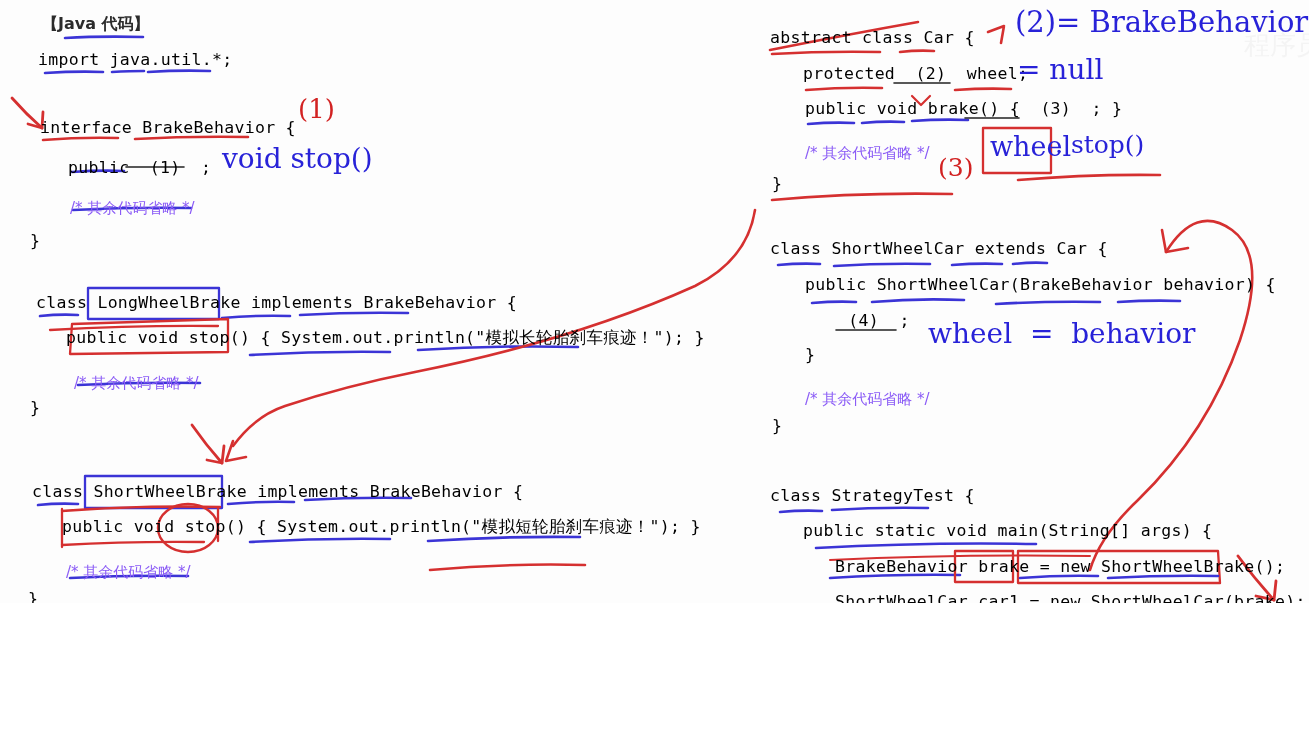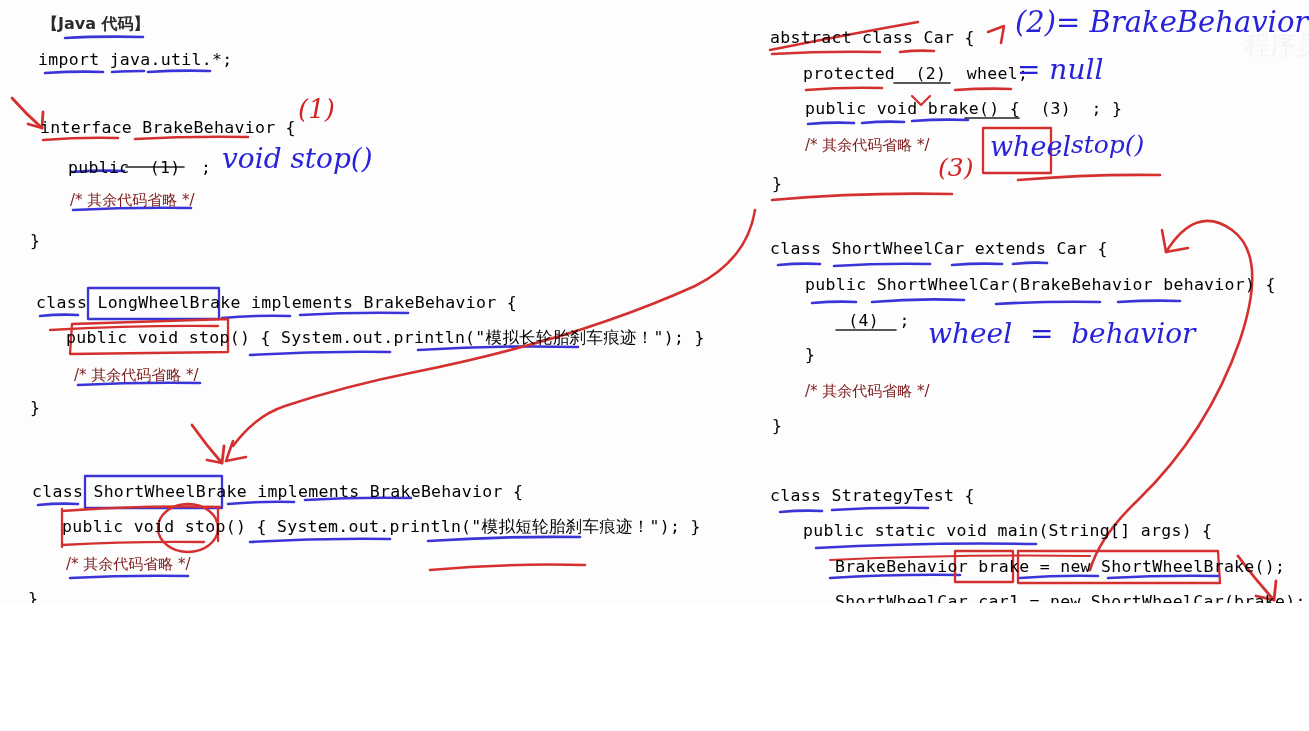--- a/index.html
+++ b/index.html
@@ -31,29 +31,29 @@
     font-family: "DejaVu Sans", sans-serif;
     font-size: 16px;
     font-weight: 600;
     color: #2b2b2b;
     white-space: pre;
   }
   .cmt {
     position: absolute;
     font-family: "DejaVu Sans", sans-serif;
     font-size: 15px;
-    color: #7f1d1d;
-    white-space: pre;
+    color: #8b5cf6;
+    white-space: pre;
+    margin-top: 8px;
   }
 
   
   .hw {
     position: absolute;
     font-family: "DejaVu Serif", serif;
-    font-style: italic;
     white-space: pre;
     line-height: 1;
   }
   .hw-blue { color: #2822d8; }
   .hw-red  { color: #d22222; }
 
   
   .wm {
     position: absolute;
     font-family: "DejaVu Sans", sans-serif;

